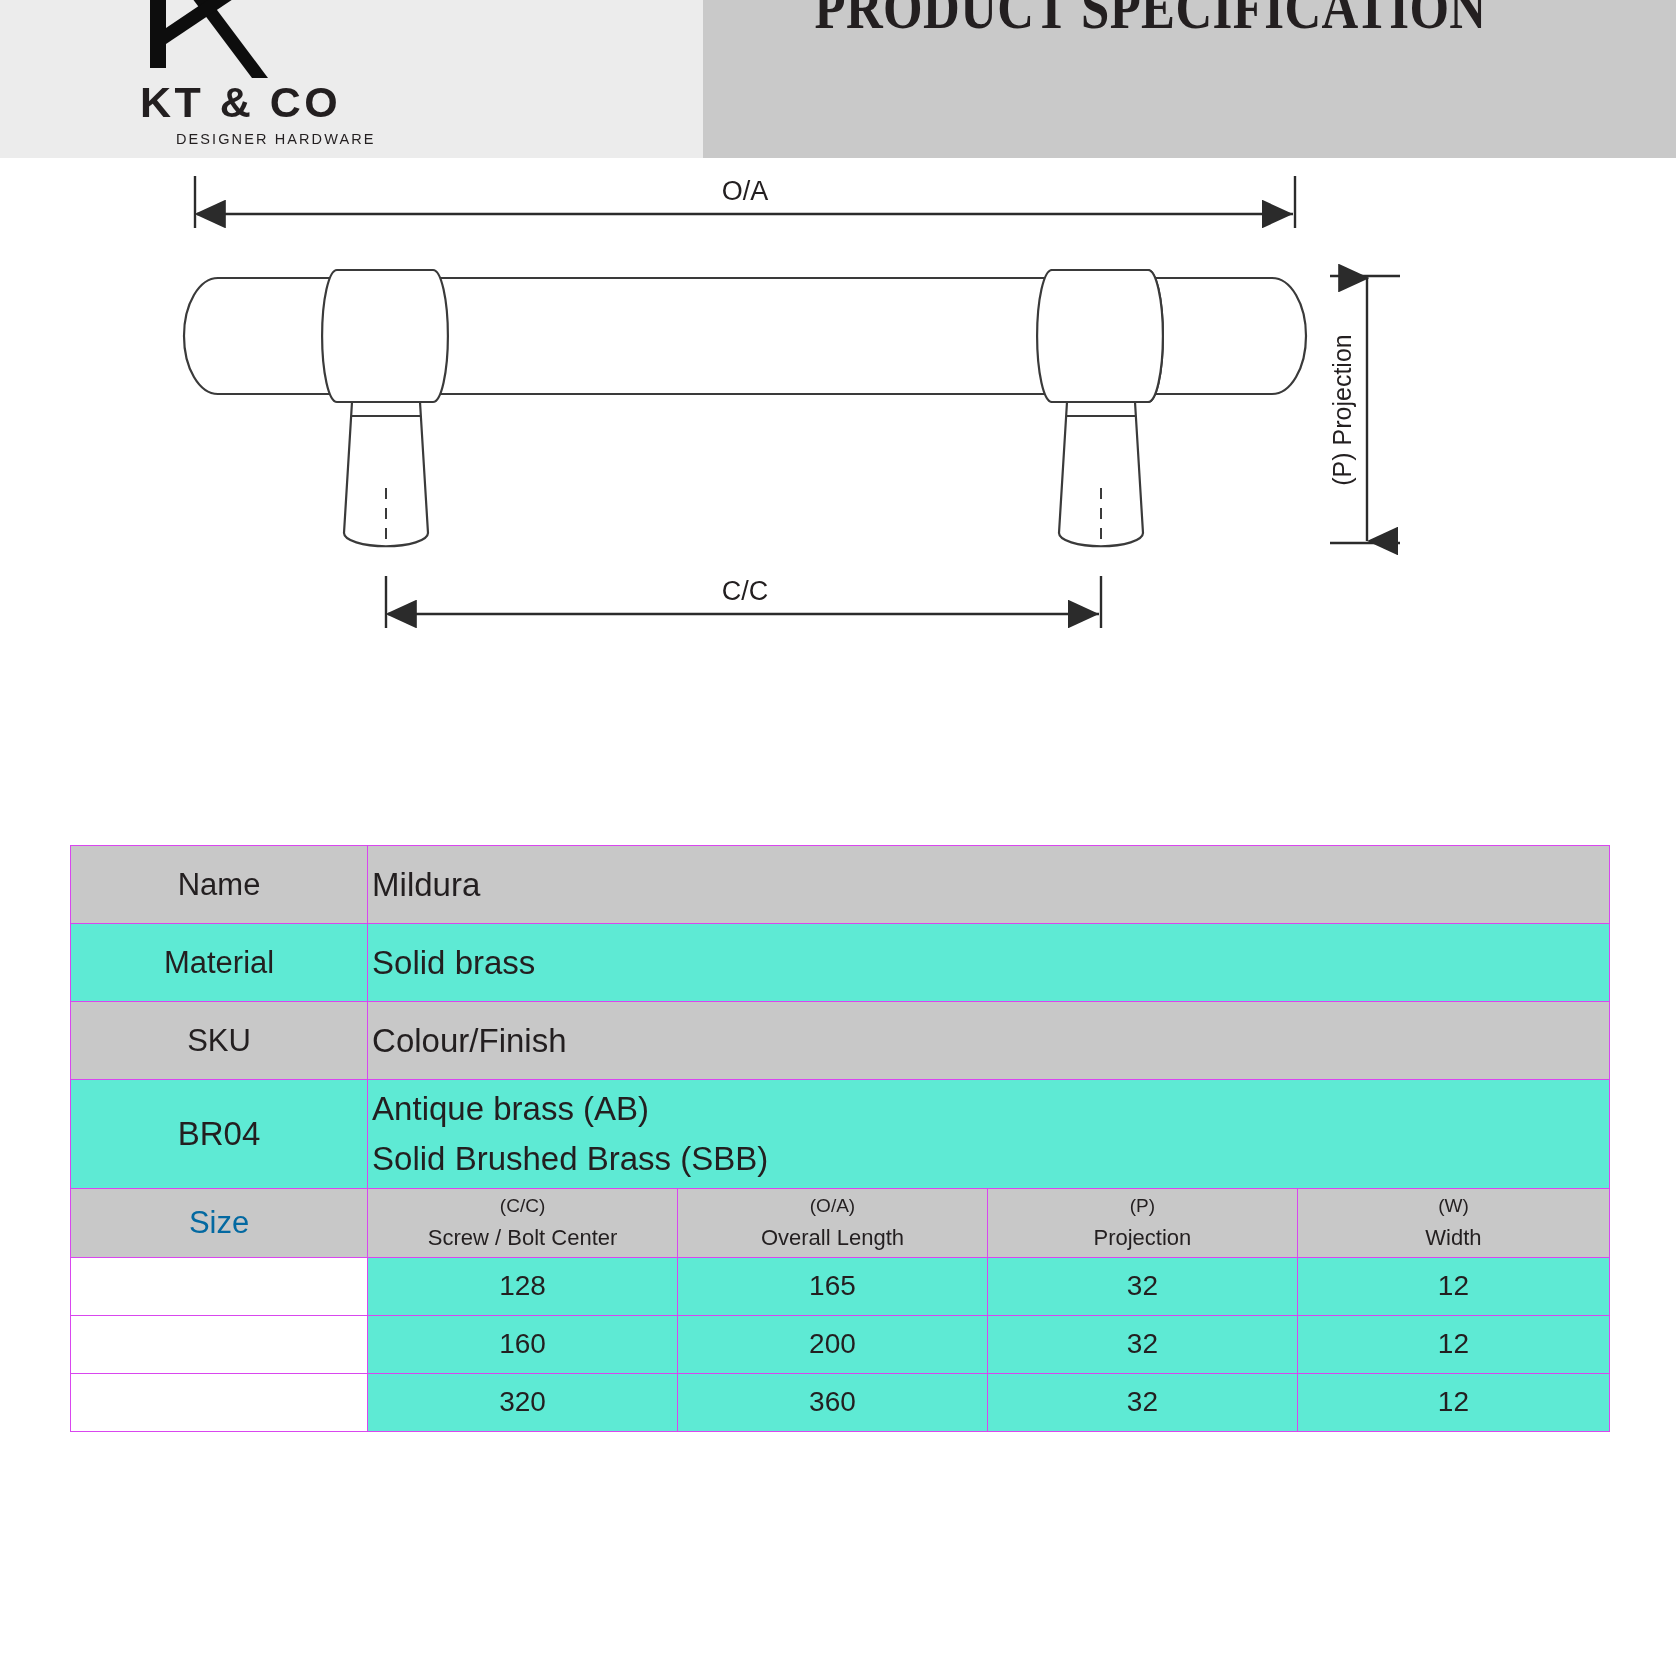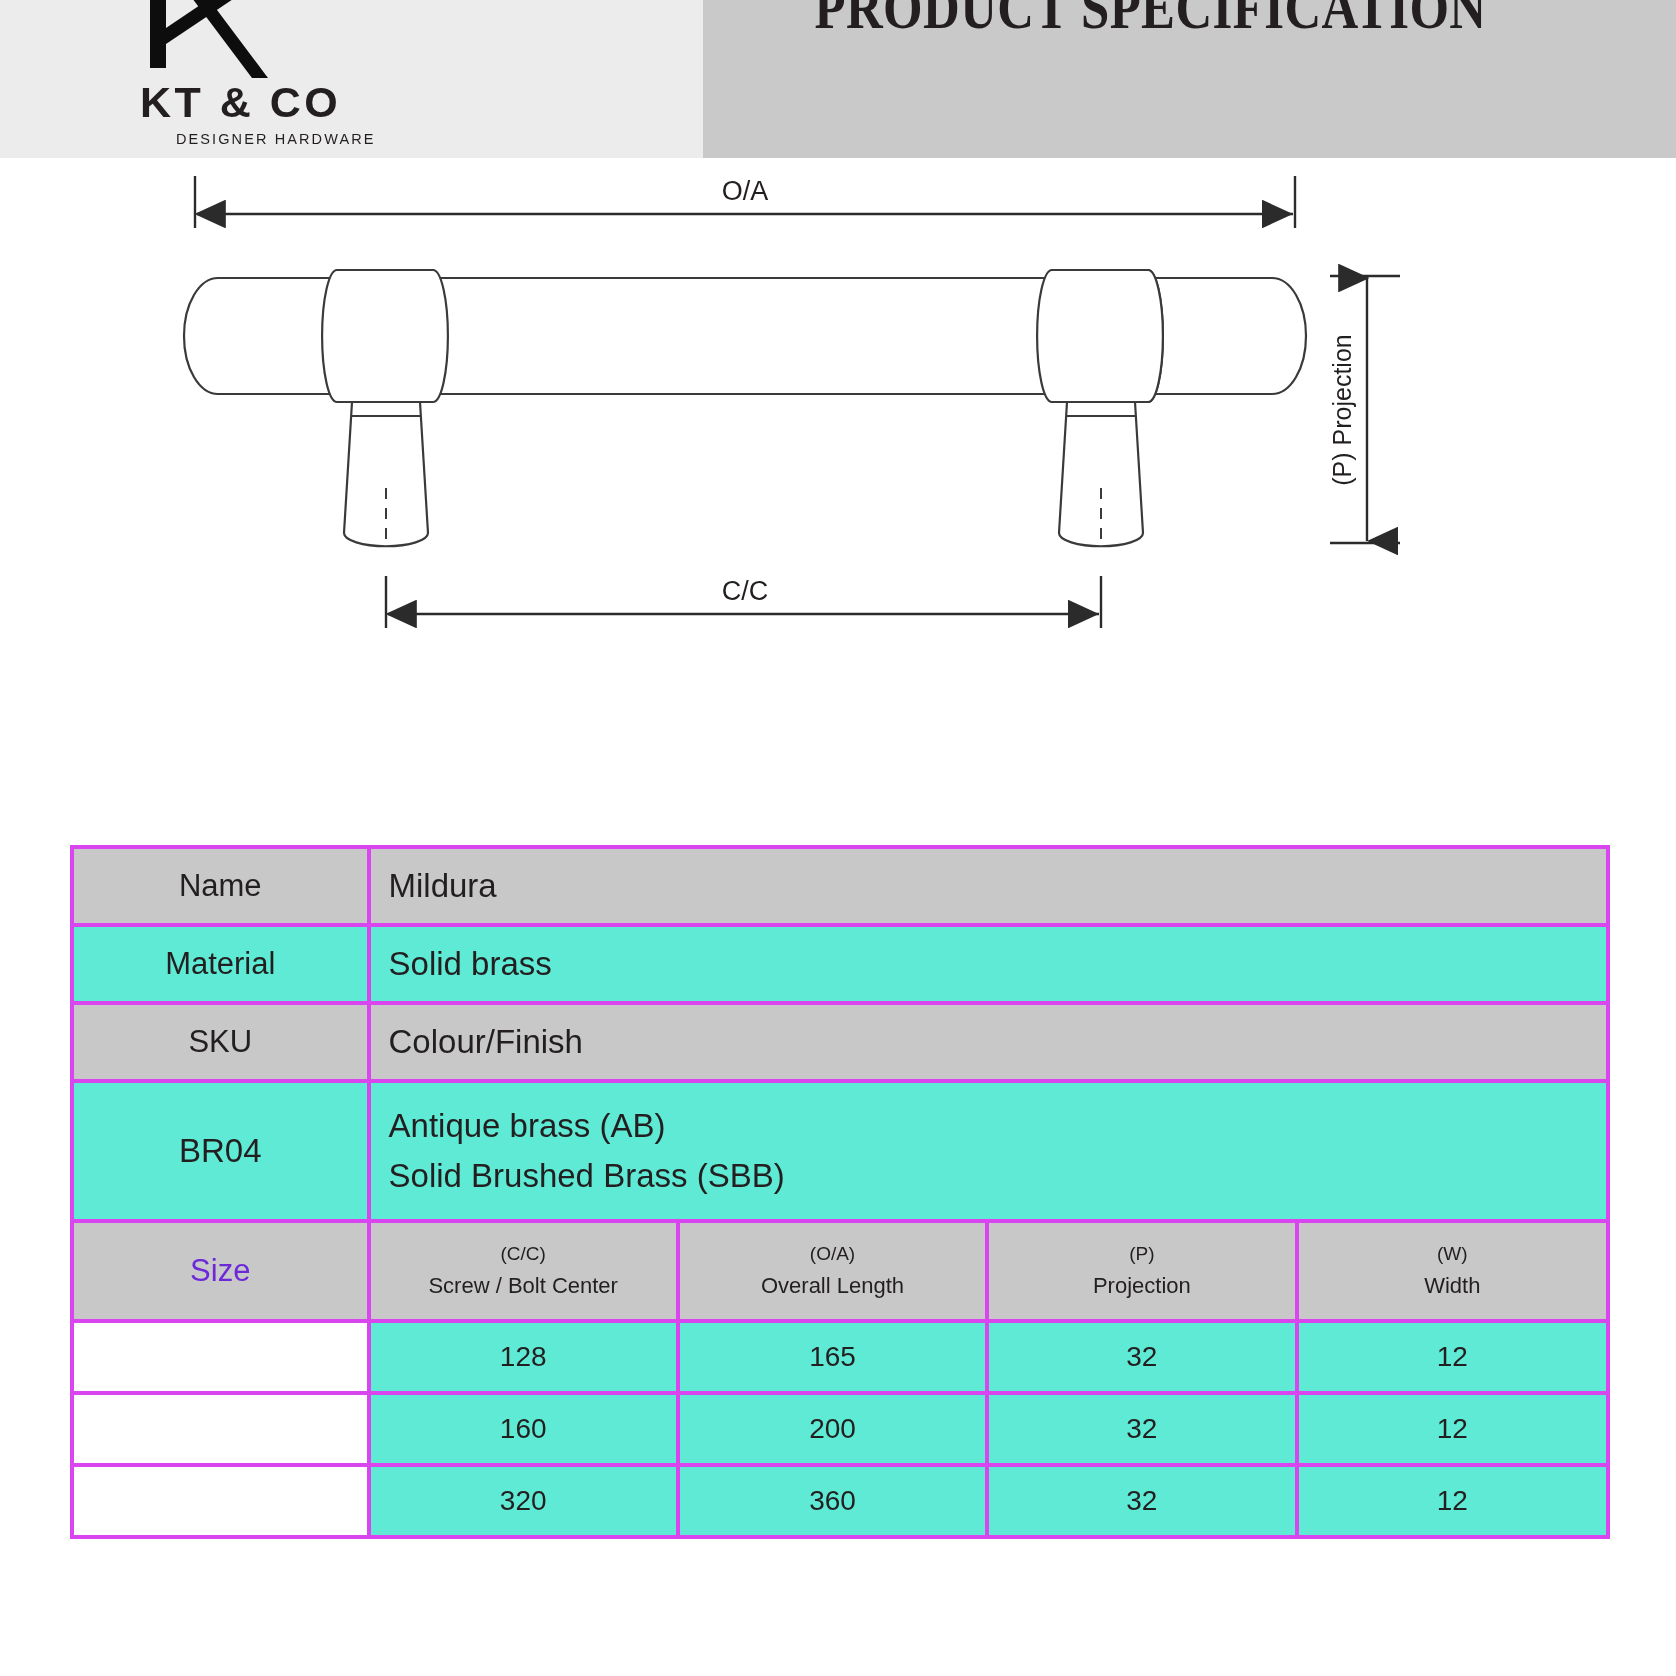--- a/index.html
+++ b/index.html
@@ -102,22 +102,22 @@
   
   .spec-table {
     position: absolute;
     left: 70px;
     top: 845px;
     width: 1540px;
     border-collapse: collapse;
     table-layout: fixed;
   }
   .spec-table td {
-    border: 4px solid #d946ef;
-    padding: 18px;
+    border: 1px solid #d946ef;
+    padding: 4px;
     vertical-align: middle;
   }
   .shade { background: #c8c8c8; }
   .plain { background: #5eead4; }
 
   .lbl-cell {
     text-align: center;
     font-size: 31px;
     color: #231f20;
     height: 78px;
@@ -138,21 +138,21 @@
     padding-bottom: 18px;
   }
   .sku-cell {
     text-align: center;
     font-size: 33px;
     color: #231f20;
   }
   .size-lbl {
     text-align: center;
     font-size: 31px;
-    color: #6d28d9;
+    color: #0369a1;
   }
   .col-head {
     text-align: center;
     padding-top: 16px;
     padding-bottom: 16px;
   }
   .col-head .code {
     font-size: 19px;
     color: #231f20;
     line-height: 1.35;

